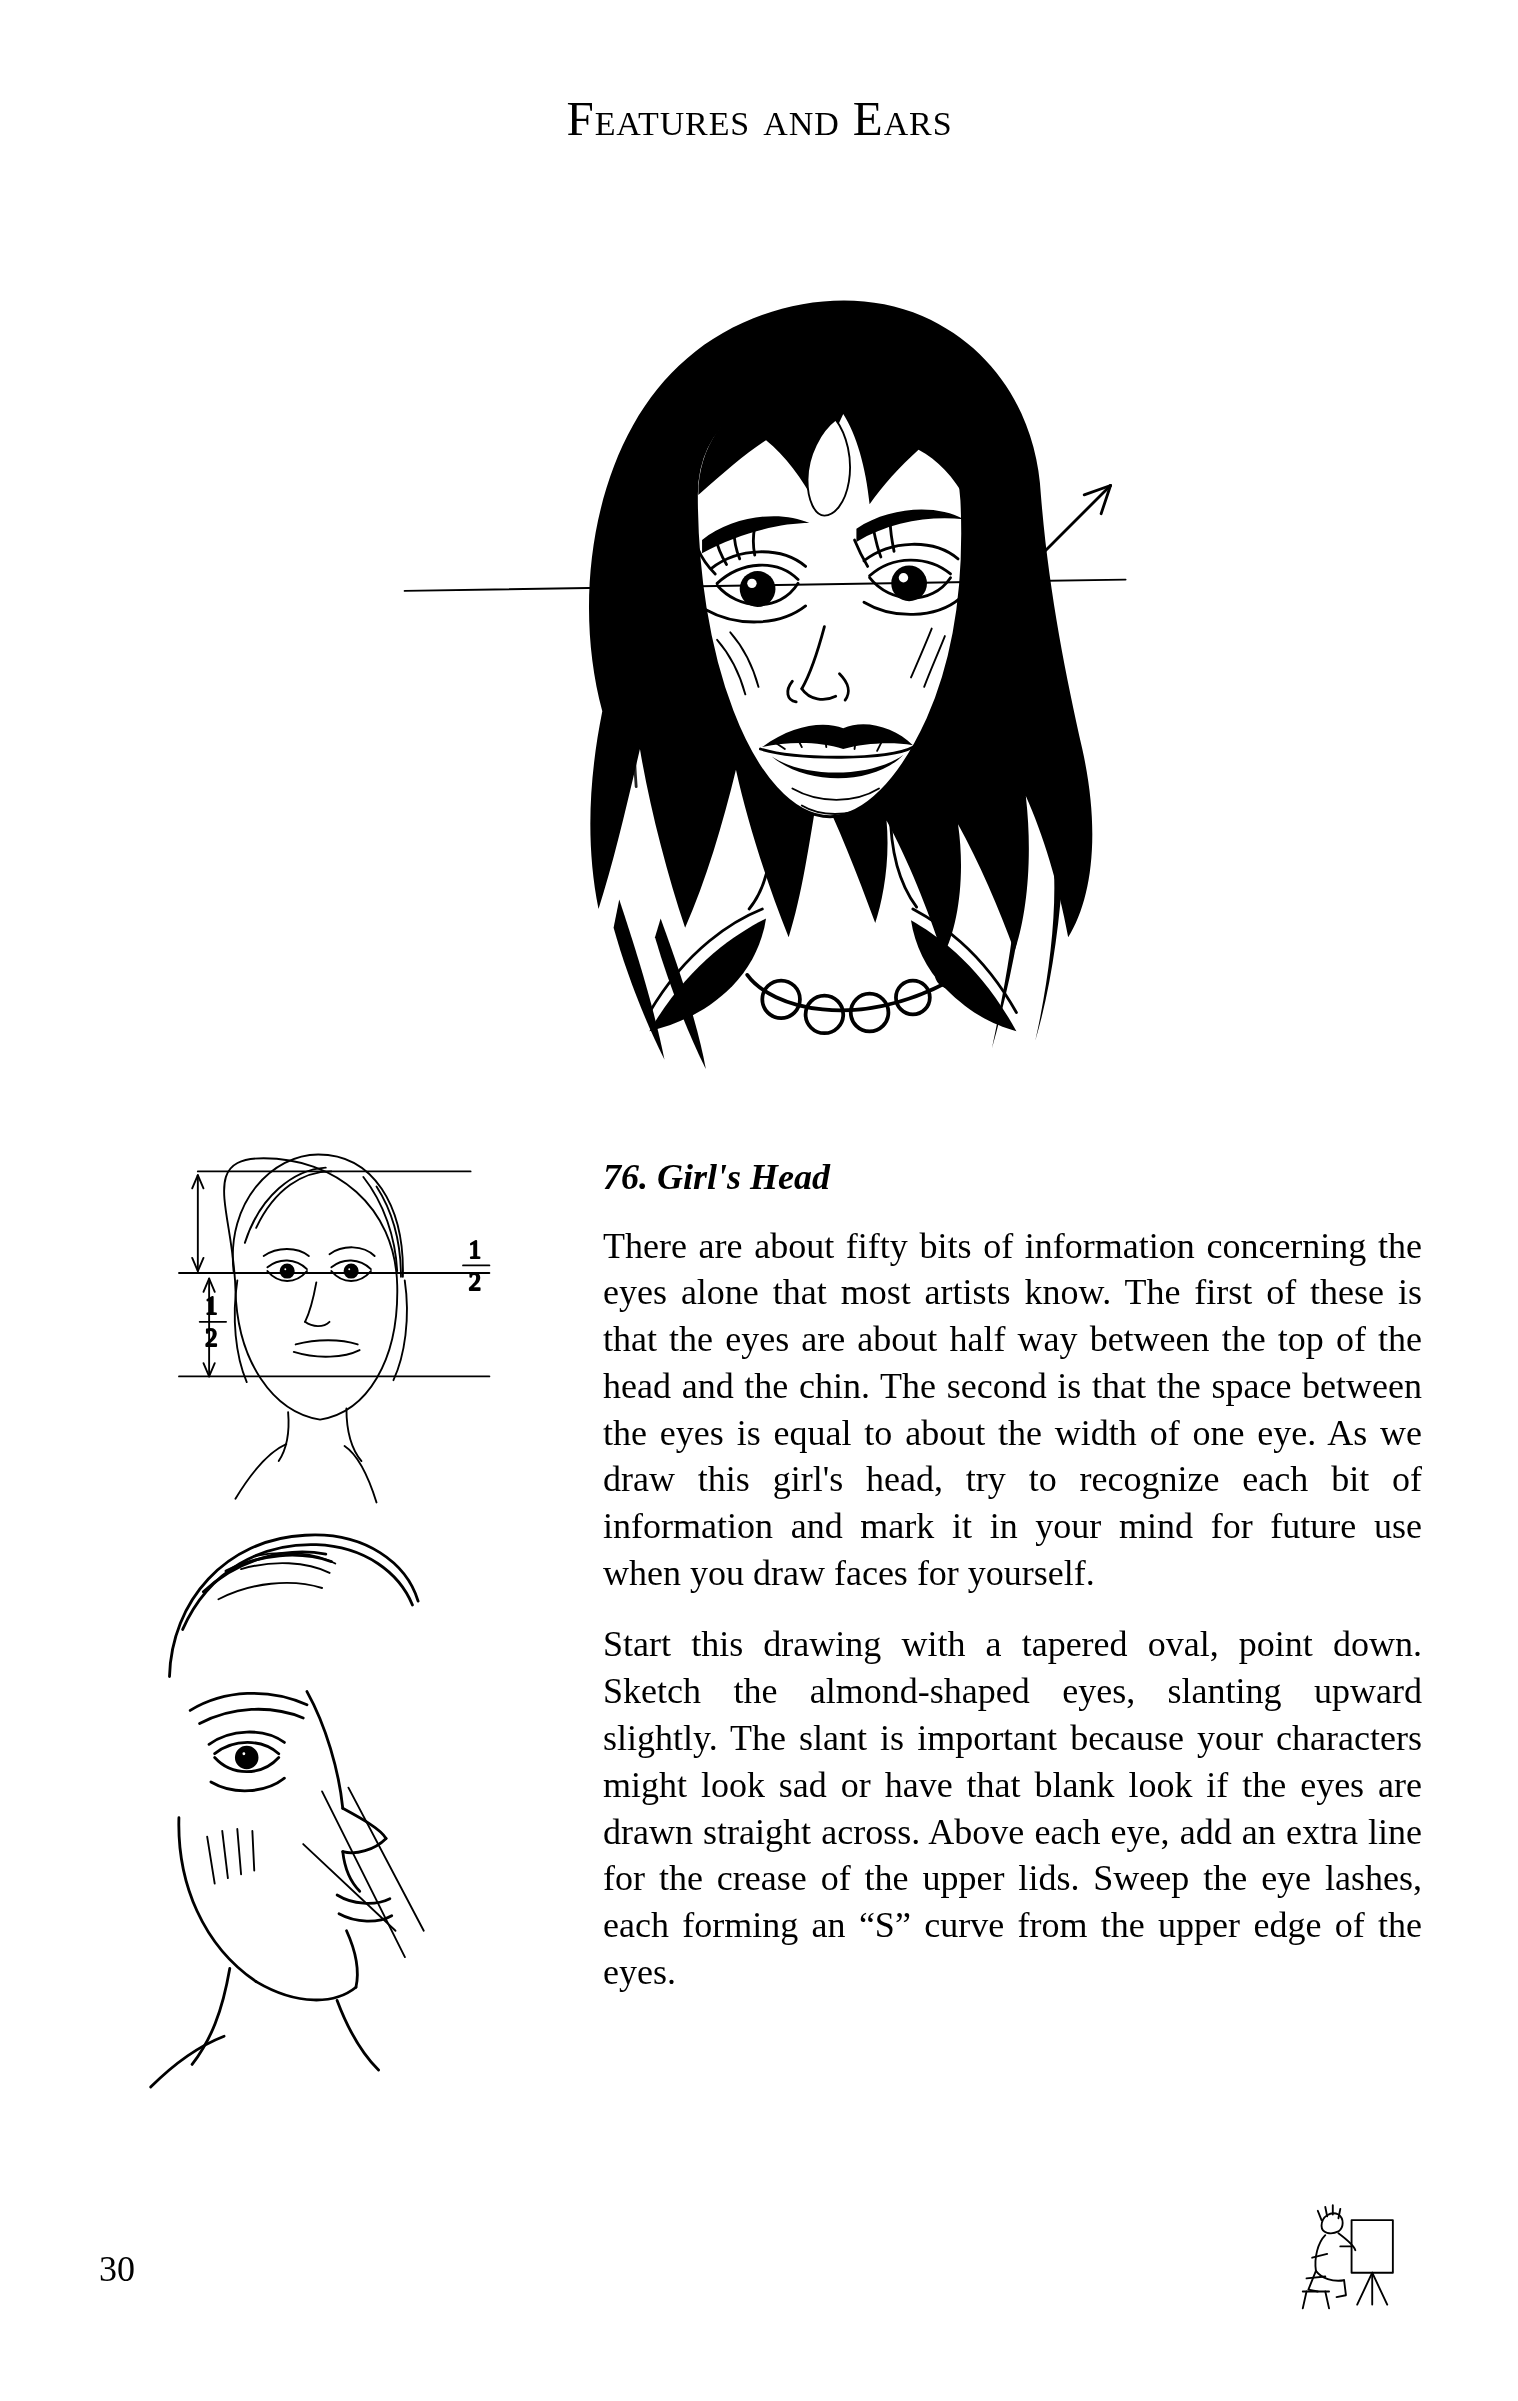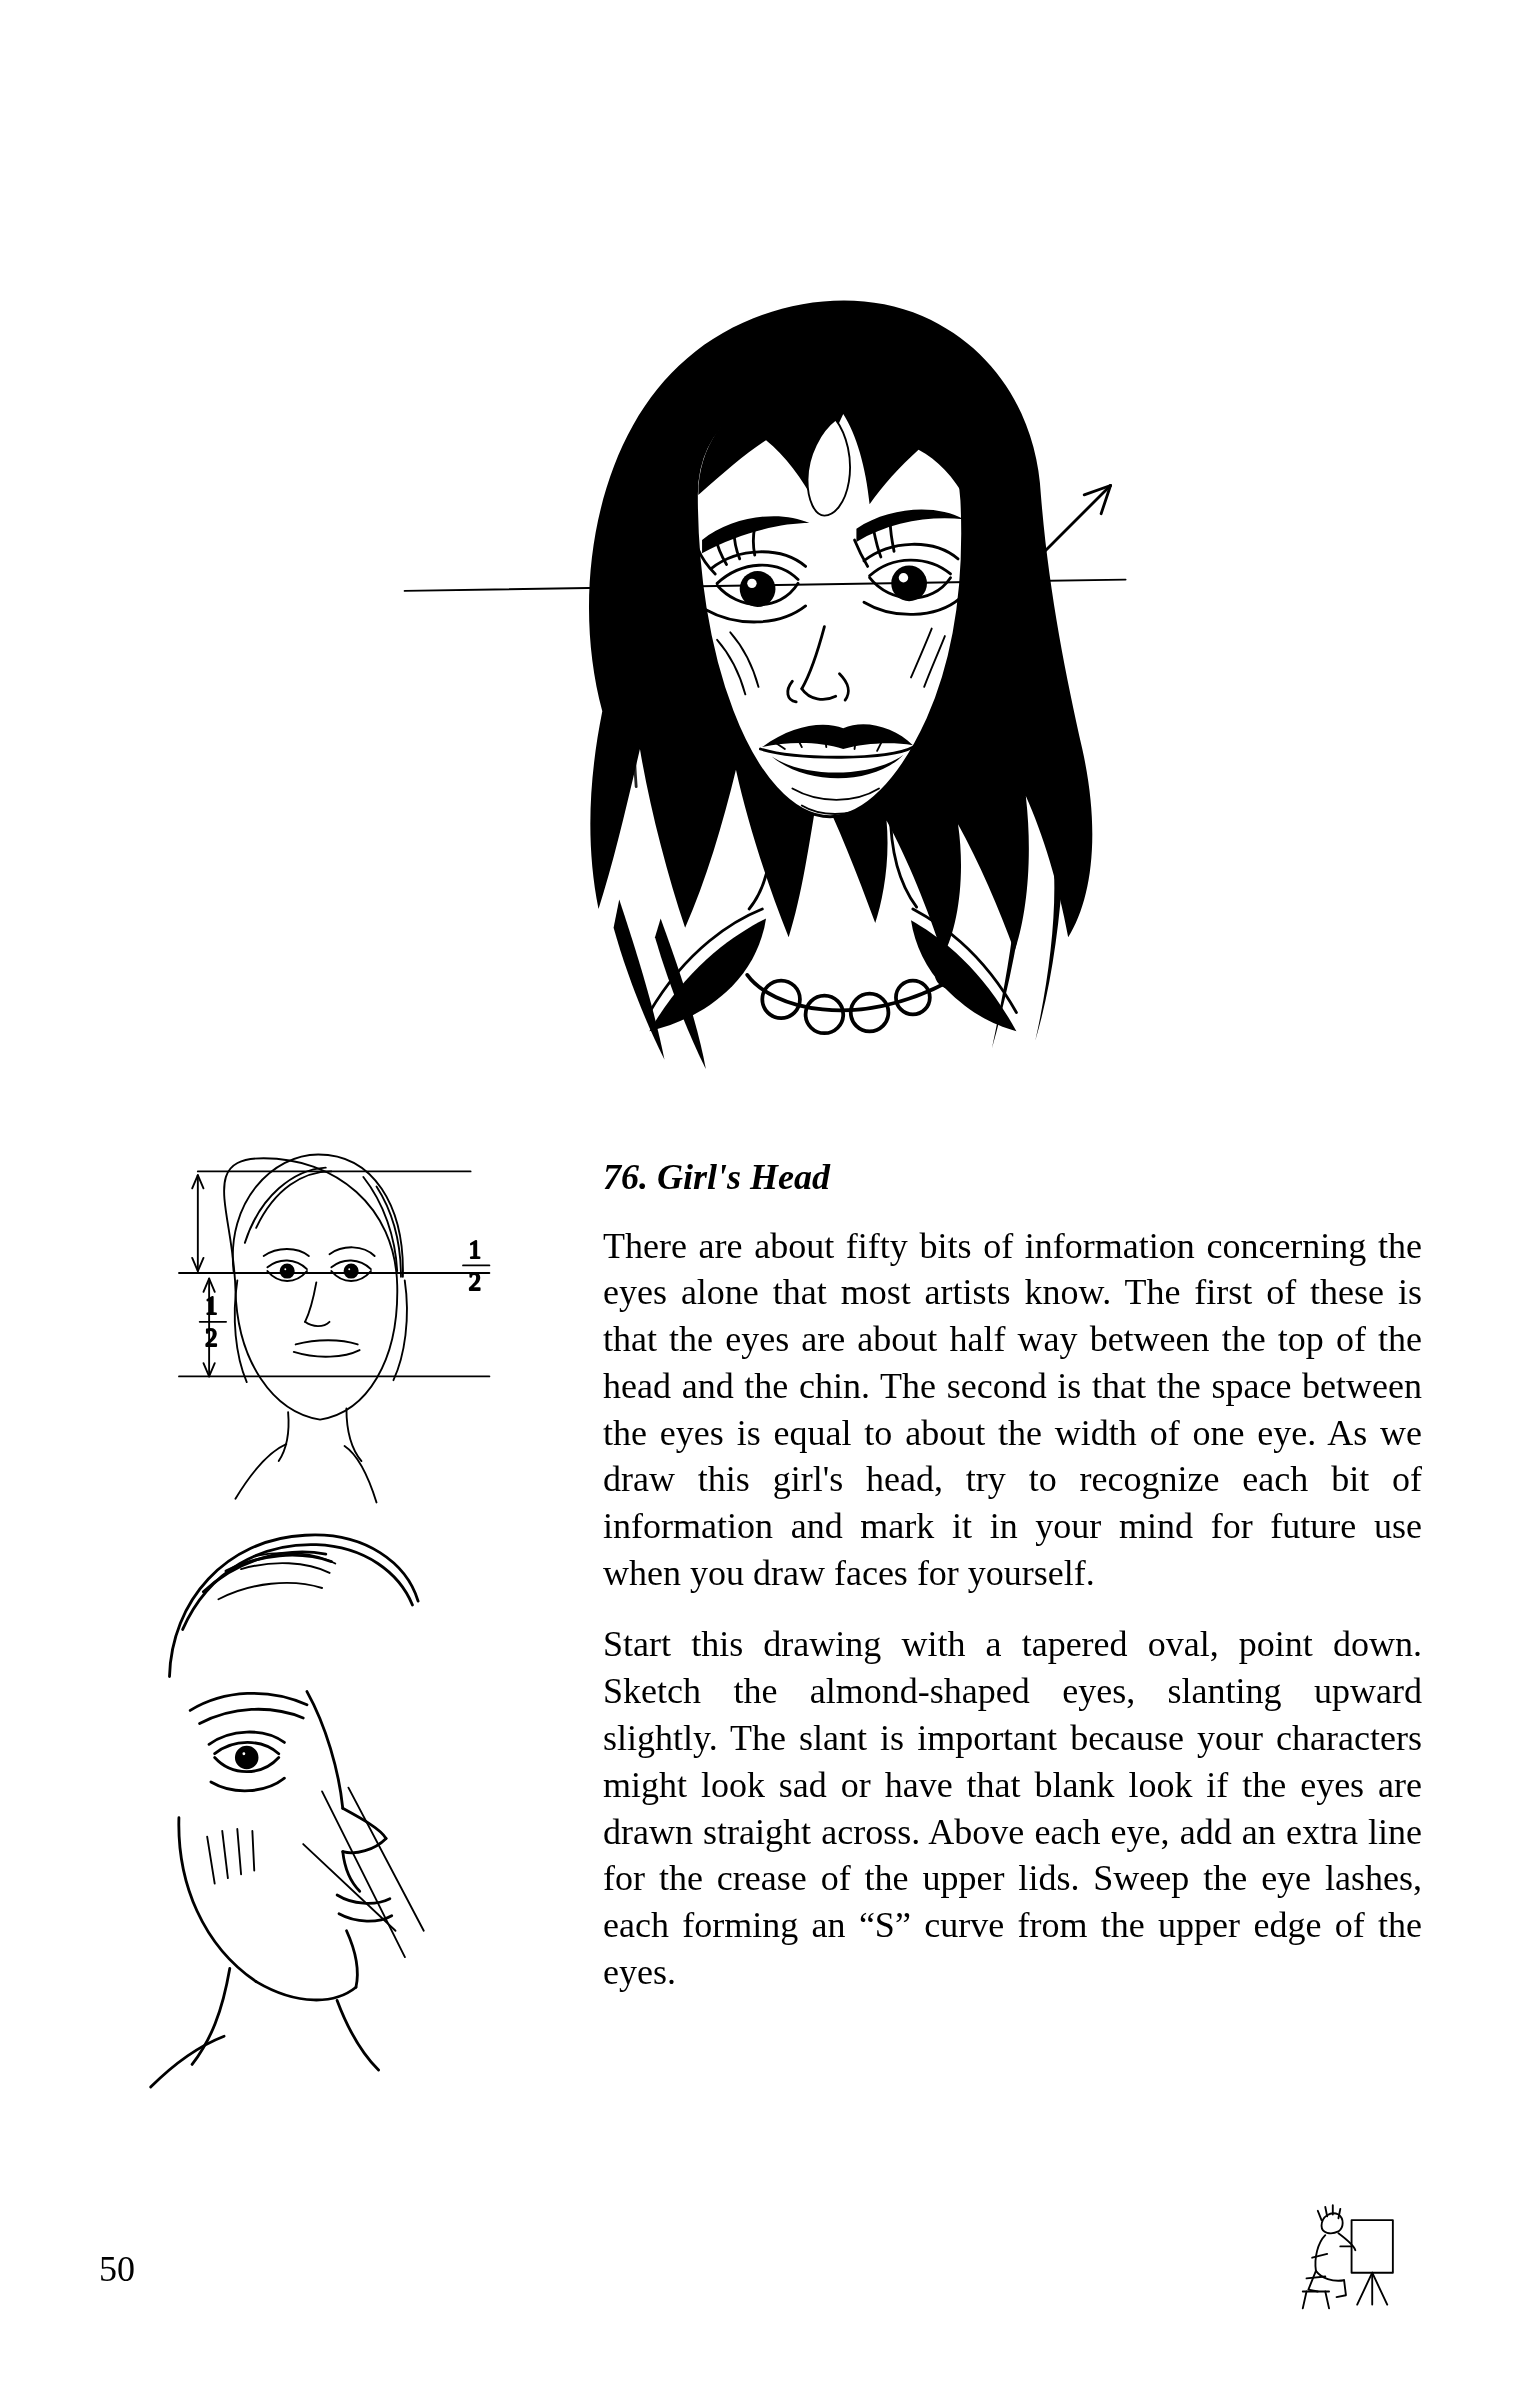--- a/index.html
+++ b/index.html
@@ -113,20 +113,23 @@
   .ink { fill: none; stroke: #000; stroke-linecap: round; stroke-linejoin: round; }
   .solid { fill: #000; stroke: none; }
   .thin { stroke-width: 2; }
   .hair { stroke-width: 3; }
 </style>
 </head>
 <body>
 
 <div class="page">
 
+  <div class="page-header">
+    <span class="word">Features and Ears</span>
+  </div>
 
   <div class="hero-figure">
     <svg viewBox="0 0 850 1030" width="800" height="970" aria-hidden="true">
 
       <path class="solid" d="M250 560
         C215 430 245 265 340 185
         C405 128 510 105 590 140
         C672 176 712 252 716 330
         C724 430 742 520 760 600
         C780 690 770 760 745 800
@@ -400,21 +403,21 @@
       </g>
     </svg>
   </div>
 
   <div class="text-column">
     <h2 class="section-title">76. Girl's Head</h2>
     <p class="body-par">There are about fifty bits of information concerning the eyes alone that most artists know. The first of these is that the eyes are about half way between the top of the head and the chin. The second is that the space between the eyes is equal to about the width of one eye. As we draw this girl's head, try to recognize each bit of information and mark it in your mind for future use when you draw faces for yourself.</p>
     <p class="body-par">Start this drawing with a tapered oval, point down. Sketch the almond-shaped eyes, slanting upward slightly. The slant is important because your characters might look sad or have that blank look if the eyes are drawn straight across. Above each eye, add an extra line for the crease of the upper lids. Sweep the eye lashes, each forming an “S” curve from the upper edge of the eyes.</p>
   </div>
 
-  <div class="folio">50</div>
+  <div class="folio">30</div>
 
   <div class="colophon">
     <svg viewBox="0 0 130 130" width="122" height="122" aria-hidden="true">
 
       <g class="ink" stroke-width="2">
         <rect x="72" y="30" width="44" height="56" fill="#fff"></rect>
         <path d="M94 86 L94 120"></path>
         <path d="M78 120 L94 86 L110 120"></path>
         <path d="M72 58 L60 58"></path>
       </g>

